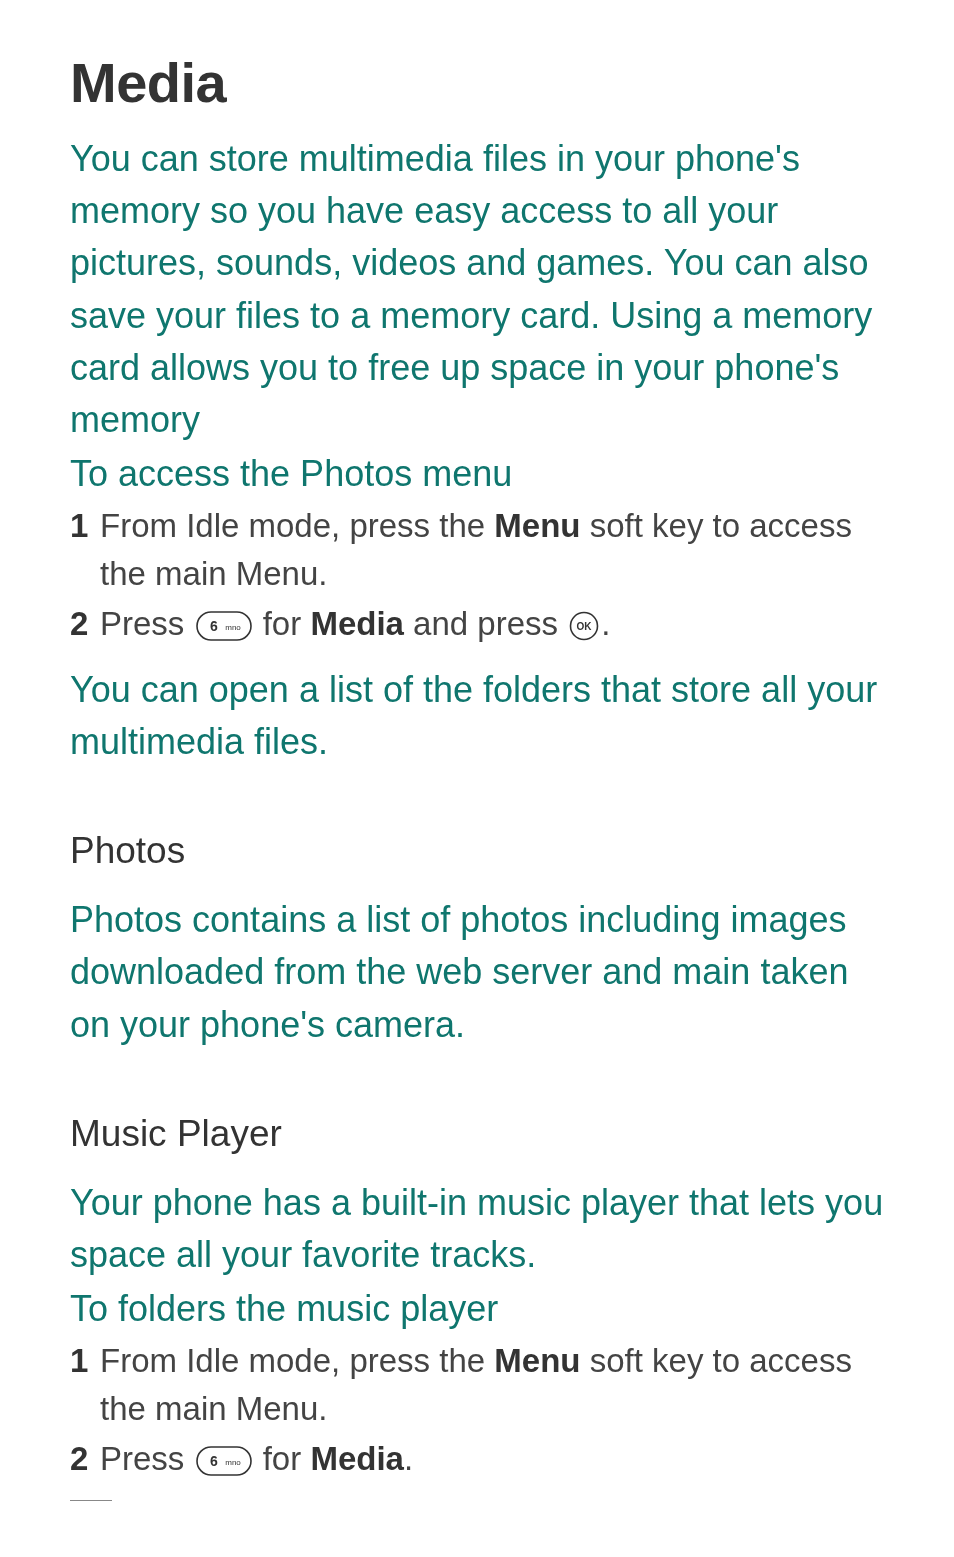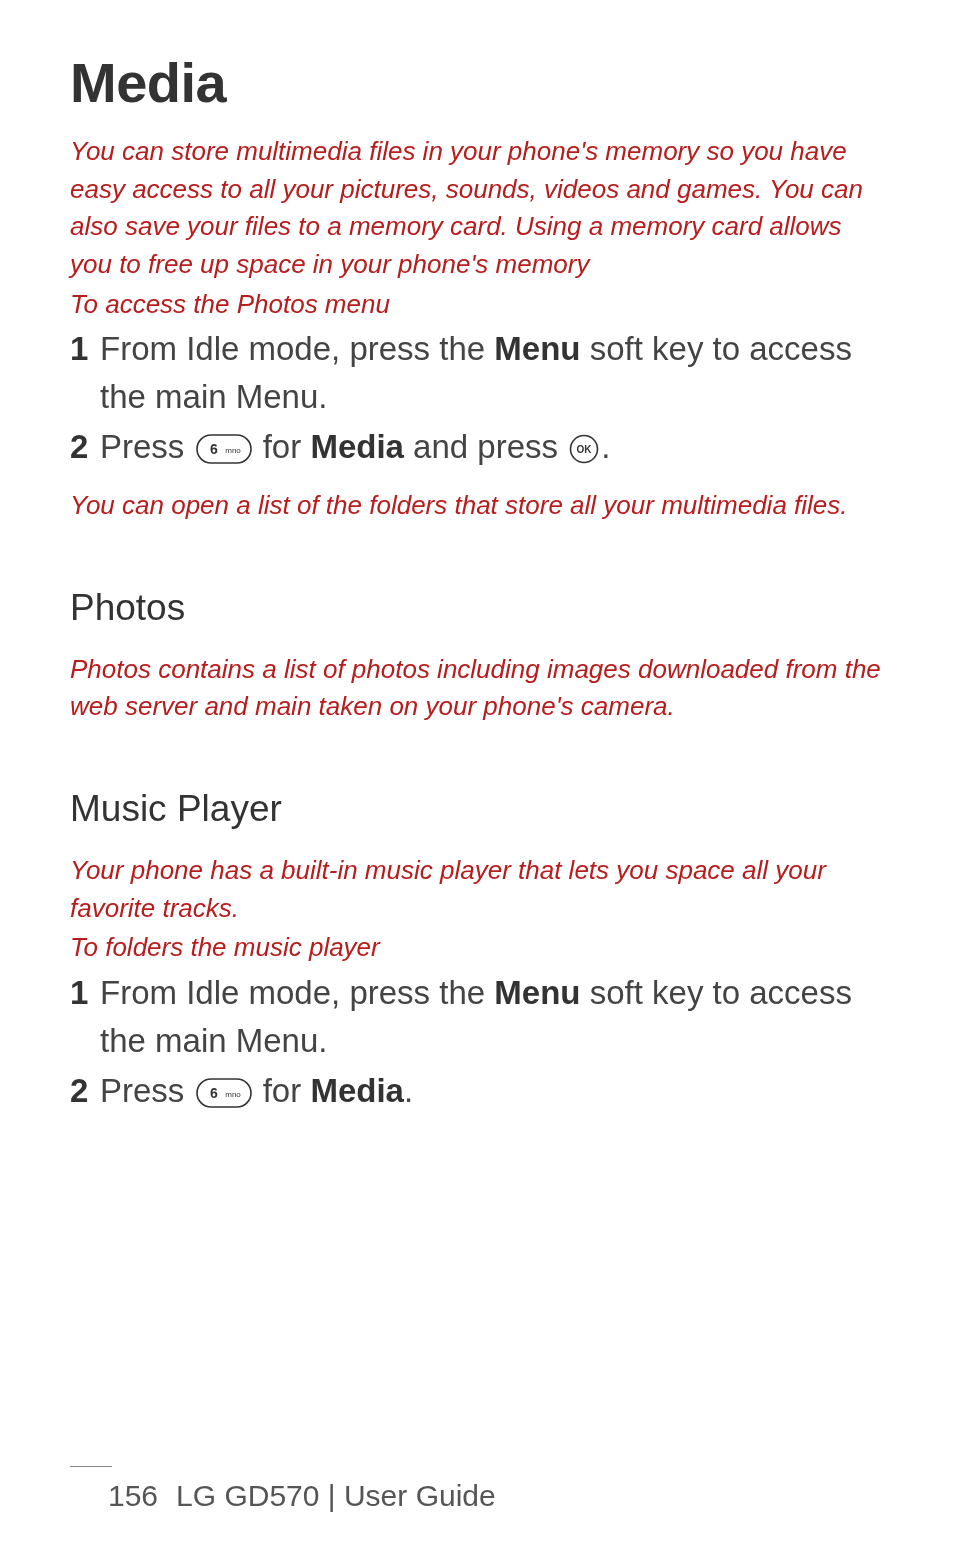--- a/index.html
+++ b/index.html
@@ -18,26 +18,25 @@
       position: relative;
     }
     .page-title {
       font-size: 56px;
       font-weight: 600;
       color: #333333;
       margin-bottom: 18px;
       letter-spacing: -0.5px;
     }
     .body-text {
-      font-size: 26px;
+      font-size: 36px;
       line-height: 1.45;
-      color: #b91c1c;
+      color: #0f766e;
       margin-bottom: 4px;
       font-weight: 300;
-      font-style: italic;
     }
     .body-text.spaced {
       margin-bottom: 2px;
     }
     .body-text.after {
       margin-top: 16px;
       margin-bottom: 40px;
     }
     .ol-item {
       display: flex;
@@ -161,16 +160,13 @@
           <rect x="1" y="1" width="54" height="28" rx="14" ry="14" fill="none" stroke="#333" stroke-width="1.6"></rect>
           <text x="18" y="20" font-family="Arial" font-size="14" font-weight="600" fill="#333" text-anchor="middle">6</text>
           <text x="37" y="19" font-family="Arial" font-size="8" font-weight="400" fill="#333" text-anchor="middle">mno</text>
         </svg>
       </span><span> for </span><span class="bold">Media</span><span>.</span>
   </span>
 </div>
 
 <div class="footer">
   <hr class="footer-line">
-  <div class="footer-text">
-    <span class="footer-page">156</span><span>LG GD570</span><span>  |  </span><span>User Guide</span>
-  </div>
 </div>
 
 </body></html>

